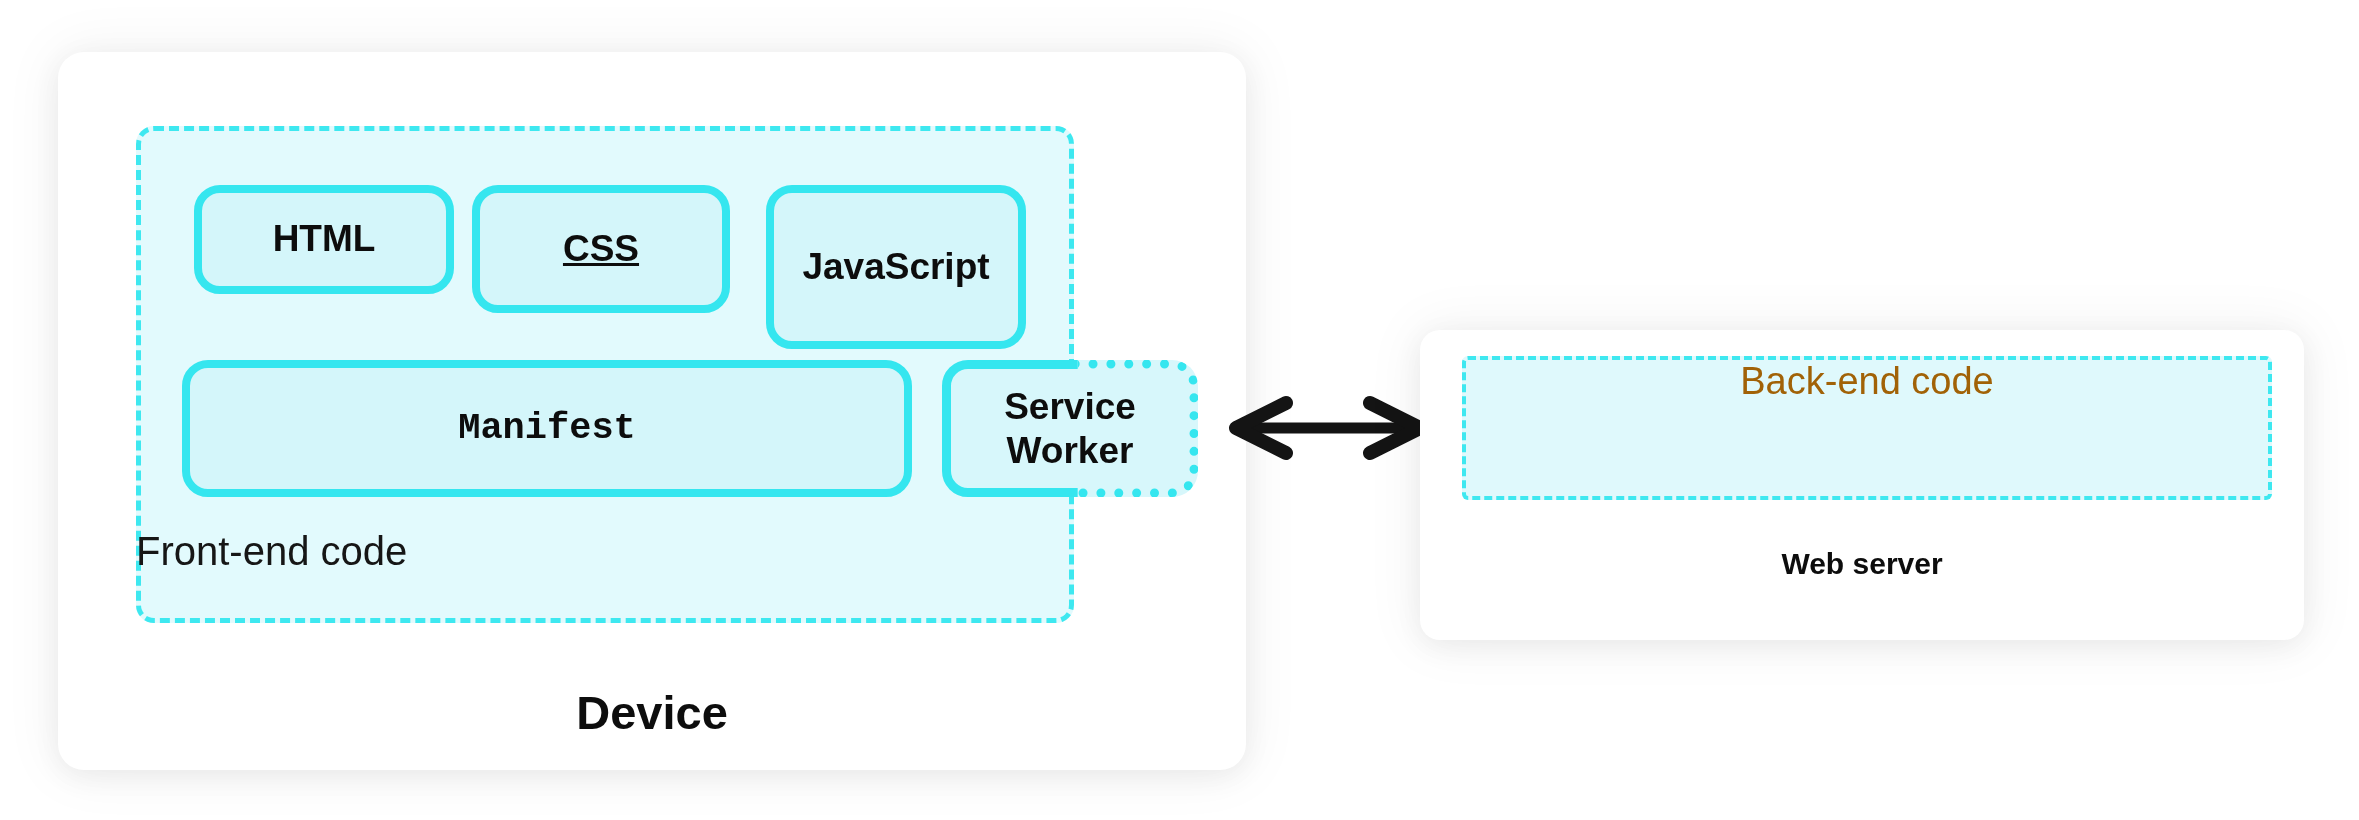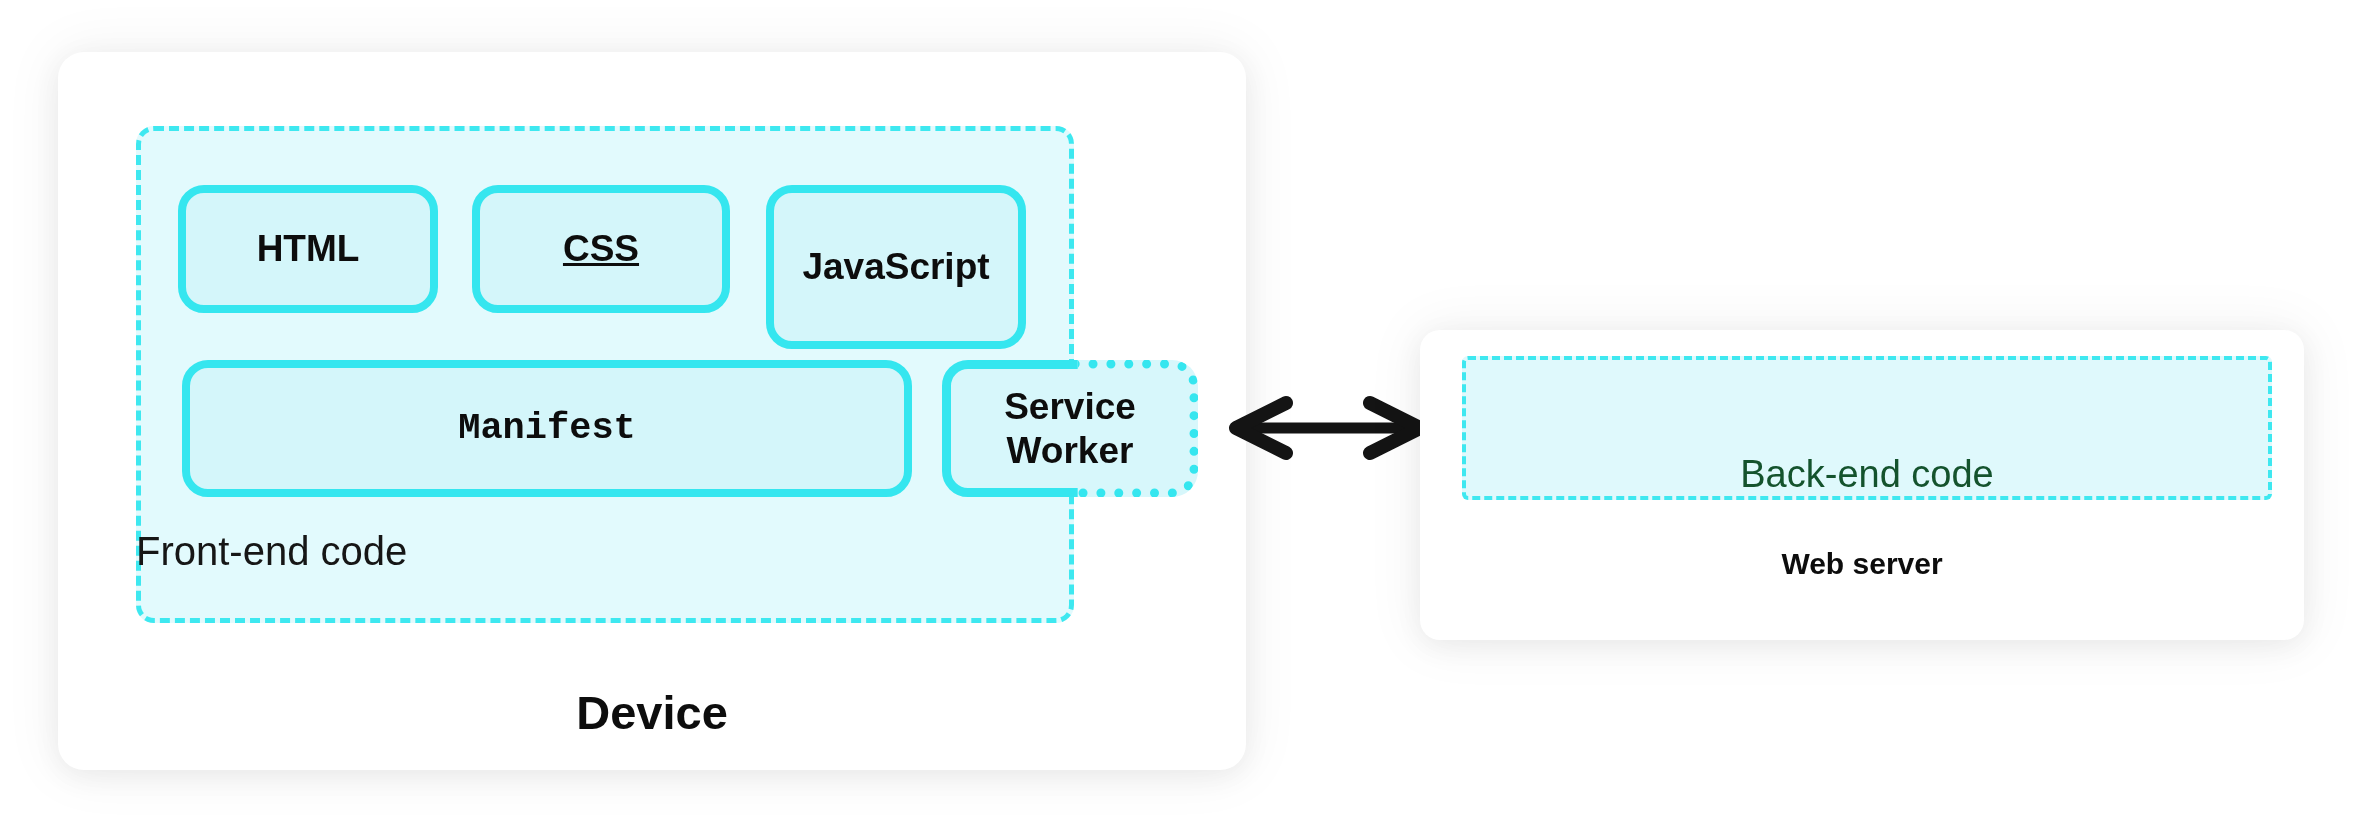--- a/index.html
+++ b/index.html
@@ -55,21 +55,21 @@
     border-radius: 26px;
     display: flex;
     align-items: center;
     justify-content: center;
     text-align: center;
     font-weight: bold;
     font-size: 37px;
     color: var(--text);
     line-height: 1.2;
   }
-  .html-box       { left: 120px; top: 133px; width: 260px; height: 128px; }
+  .html-box       { left: 136px; top: 133px; width: 260px; height: 109px; }
   .css-box        { left: 414px; top: 133px; width: 258px; height: 128px; text-decoration: underline; }
   .javascript-box { left: 708px; top: 133px; width: 260px; height: 164px; }
   .manifest-box   { left: 124px; top: 308px; width: 730px; height: 137px; font-family: Liberation Mono, monospace; }
   .sw-box {
     position: absolute;
     left: 884px; top: 308px;
     width: 256px; height: 137px;
     background: var(--sw-fill);
     border-radius: 26px;
     display: flex;
@@ -129,24 +129,24 @@
     fill: none;
   }
   .backend-box {
     position: absolute;
     left: 42px; top: 26px;
     width: 810px; height: 144px;
     background: var(--backend-fill);
     border: 4px dashed var(--dash);
     border-radius: 6px;
     display: flex;
-    align-items: flex-end;
+    align-items: flex-start;
     justify-content: center;
     font-size: 38px;
-    color: #14532d;
+    color: #a16207;
   }
   .server-label {
     position: absolute;
     left: 0; top: 217px;
     width: 100%;
     text-align: center;
     font-size: 30px;
     font-weight: bold;
   }
 </style>

